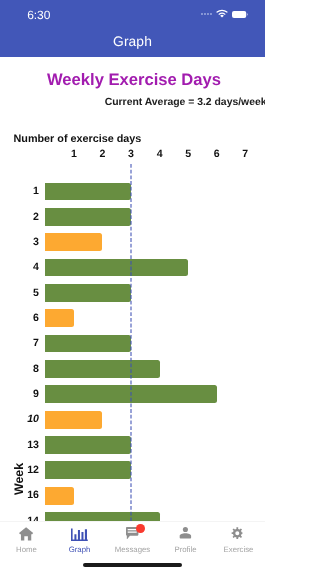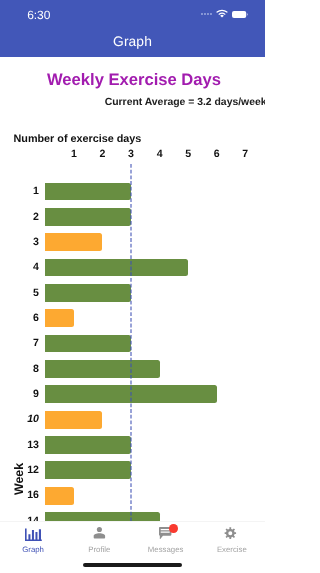--- a/index.html
+++ b/index.html
@@ -124,47 +124,55 @@
         <div class="wtick" data-name="week-tick-label" style="left: 17px; top: 459.2px;">14</div>
         <div class="avgline" data-name="average-line" style="left: 130.01px; top: 107.6px; width: 2px; height: 374.9px;">
           <svg width="2" height="374.90000000000003" style="display:block">
             <line x1="1" y1="0" x2="1" y2="374.90000000000003" stroke="#3f51b5" stroke-width="1.2" stroke-dasharray="3.8 1.9" opacity="0.88"></line>
           </svg>
         </div>
       </div>
   </div>
 
   <div class="tabbar" id="tabbar" data-name="bottom-tab-bar">
+      <div class="tab" data-name="tab-home">
+        <div class="tab-icon" data-name="home-icon">
+          <svg width="14.2" height="13.6" viewBox="0 0 139 130">
+            <path fill="#8e8e8e" d="M69.5 0 0 57 12 71.5 19 65.8V130h33V89h35v41h33V65.8l7 5.7 12-14.5z"></path>
+          </svg>
+        </div>
+        <div class="tab-label" data-name="tab-label">Home</div>
+      </div>
       <div class="tab active" data-name="tab-graph">
         <div class="tab-icon" data-name="bar-chart-icon">
           <svg width="16.8" height="13.2" viewBox="0 0 167 131">
             <path fill="#3f51b5" d="M0 4h16v111h151v16H0z M34 62h20v53H34z M69 21h20v94H69z M104 40h20v75h-20z M138 12h21v103h-21z"></path>
           </svg>
         </div>
         <div class="tab-label" data-name="tab-label">Graph</div>
-      </div>
-      <div class="tab" data-name="tab-profile">
-        <div class="tab-icon" data-name="person-icon">
-          <svg width="12.8" height="12" viewBox="0 0 26 24.4">
-            <circle fill="#8e8e8e" cx="13" cy="5.2" r="5.2"></circle>
-            <path fill="#8e8e8e" d="M13 12.6c6.3 0 11.6 2.4 11.6 5.3v4.1a1.6 1.6 0 0 1-1.6 1.6H3A1.6 1.6 0 0 1 1.4 22v-4.1c0-2.9 5.3-5.3 11.6-5.3z"></path>
-          </svg>
-        </div>
-        <div class="tab-label" data-name="tab-label">Profile</div>
       </div>
       <div class="tab" data-name="tab-messages">
         <div class="tab-icon" data-name="message-icon">
           <svg width="12.4" height="12.4" viewBox="0 0 24 24">
             <path fill="#8e8e8e" d="M1.6 0h20.8A1.6 1.6 0 0 1 24 1.6v13.6a1.6 1.6 0 0 1-1.6 1.6H7.6l-5.2 6.6A.45.45 0 0 1 1.6 23.1v-6.3A1.6 1.6 0 0 1 0 15.2V1.6A1.6 1.6 0 0 1 1.6 0z"></path>
             <rect fill="#ffffff" x="3.2" y="4.1" width="17.6" height="2.2" rx="0.6"></rect>
             <rect fill="#ffffff" x="3.2" y="8.8" width="17.6" height="2.2" rx="0.6"></rect>
           </svg>
           <span class="badge" data-name="notification-badge"></span>
         </div>
         <div class="tab-label" data-name="tab-label">Messages</div>
+      </div>
+      <div class="tab" data-name="tab-profile">
+        <div class="tab-icon" data-name="person-icon">
+          <svg width="12.8" height="12" viewBox="0 0 26 24.4">
+            <circle fill="#8e8e8e" cx="13" cy="5.2" r="5.2"></circle>
+            <path fill="#8e8e8e" d="M13 12.6c6.3 0 11.6 2.4 11.6 5.3v4.1a1.6 1.6 0 0 1-1.6 1.6H3A1.6 1.6 0 0 1 1.4 22v-4.1c0-2.9 5.3-5.3 11.6-5.3z"></path>
+          </svg>
+        </div>
+        <div class="tab-label" data-name="tab-label">Profile</div>
       </div>
       <div class="tab" data-name="tab-settings">
         <div class="tab-icon" data-name="gear-icon">
           <svg width="11.8" height="12.4" viewBox="0 0 100 100">
             <path fill="#8e8e8e" fill-rule="evenodd" d="M42.2 0.6 A50 50 0 0 1 57.8 0.6 L57.2 13.7 A37 37 0 0 1 70.6 19.2 L79.4 9.5 A50 50 0 0 1 90.5 20.6 L80.8 29.4 A37 37 0 0 1 86.3 42.8 L99.4 42.2 A50 50 0 0 1 99.4 57.8 L86.3 57.2 A37 37 0 0 1 80.8 70.6 L90.5 79.4 A50 50 0 0 1 79.4 90.5 L70.6 80.8 A37 37 0 0 1 57.2 86.3 L57.8 99.4 A50 50 0 0 1 42.2 99.4 L42.8 86.3 A37 37 0 0 1 29.4 80.8 L20.6 90.5 A50 50 0 0 1 9.5 79.4 L19.2 70.6 A37 37 0 0 1 13.7 57.2 L0.6 57.8 A50 50 0 0 1 0.6 42.2 L13.7 42.8 A37 37 0 0 1 19.2 29.4 L9.5 20.6 A50 50 0 0 1 20.6 9.5 L29.4 19.2 A37 37 0 0 1 42.8 13.7 Z M50 33 a17 17 0 1 0 0 34 a17 17 0 1 0 0 -34 Z"></path>
           </svg>
         </div>
         <div class="tab-label" data-name="tab-label">Exercise</div>
       </div>
     </div>

